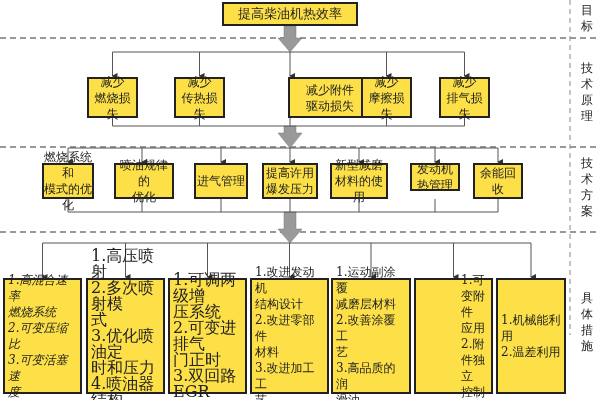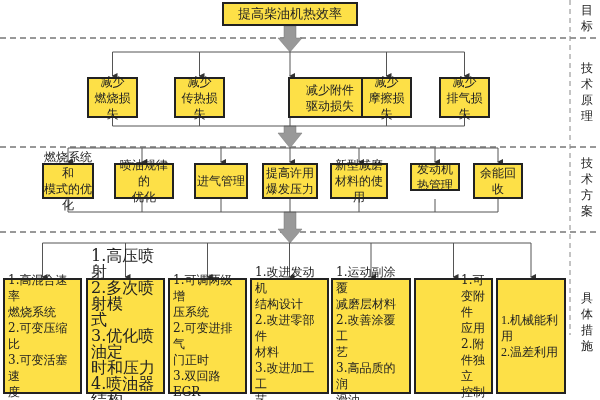--- a/index.html
+++ b/index.html
@@ -132,37 +132,37 @@
     </div>
     <div class="box" style="left: 410px; top: 163px; width: 50px; height: 28px;">
       <span>发动机
 热管理</span>
     </div>
     <div class="box" style="left: 473px; top: 163px; width: 50px; height: 36px;">
       <span>余能回收</span>
     </div>
   </div>
 <div id="row-measures">
-    <div class="box left" style="left: 3px; top: 278px; width: 79px; height: 116px; font-size: 12px;">
+    <div class="box left" style="left: 3px; top: 278px; width: 79px; height: 116px; font-size: 12px; font-style: italic;">
       <span>1.高混合速率
 燃烧系统
 2.可变压缩比
 3.可变活塞速
 度</span>
     </div>
     <div class="box left" style="left: 86px; top: 278px; width: 79px; height: 116px; font-size: 16px;">
       <span>1.高压喷射
 2.多次喷射模
 式
 3.优化喷油定
 时和压力
 4.喷油器结构
 的改进</span>
     </div>
-    <div class="box left" style="left: 168px; top: 278px; width: 79px; height: 116px; font-size: 12px;">
+    <div class="box left" style="left: 168px; top: 278px; width: 79px; height: 116px; font-size: 16px;">
       <span>1.可调两级增
 压系统
 2.可变进排气
 门正时
 3.双回路EGR</span>
     </div>
     <div class="box left" style="left: 250px; top: 278px; width: 79px; height: 116px; font-size: 12px;">
       <span>1.改进发动机
 结构设计
 2.改进零部件
@@ -177,18 +177,18 @@
 艺
 3.高品质的润
 滑油</span>
     </div>
     <div class="box left" style="left: 414px; top: 278px; width: 79px; height: 116px; font-size: 12px; padding-left: 45px;">
       <span>1.可变附件
 应用
 2.附件独立
 控制</span>
     </div>
-    <div class="box left" style="left: 496px; top: 278px; width: 70px; height: 116px; font-size: 12px; font-family: Liberation Serif, serif;">
+    <div class="box left" style="left: 496px; top: 278px; width: 70px; height: 116px; font-size: 12px;">
       <span>1.机械能利
 用
 2.温差利用</span>
     </div>
   </div>
 
 </body></html>

